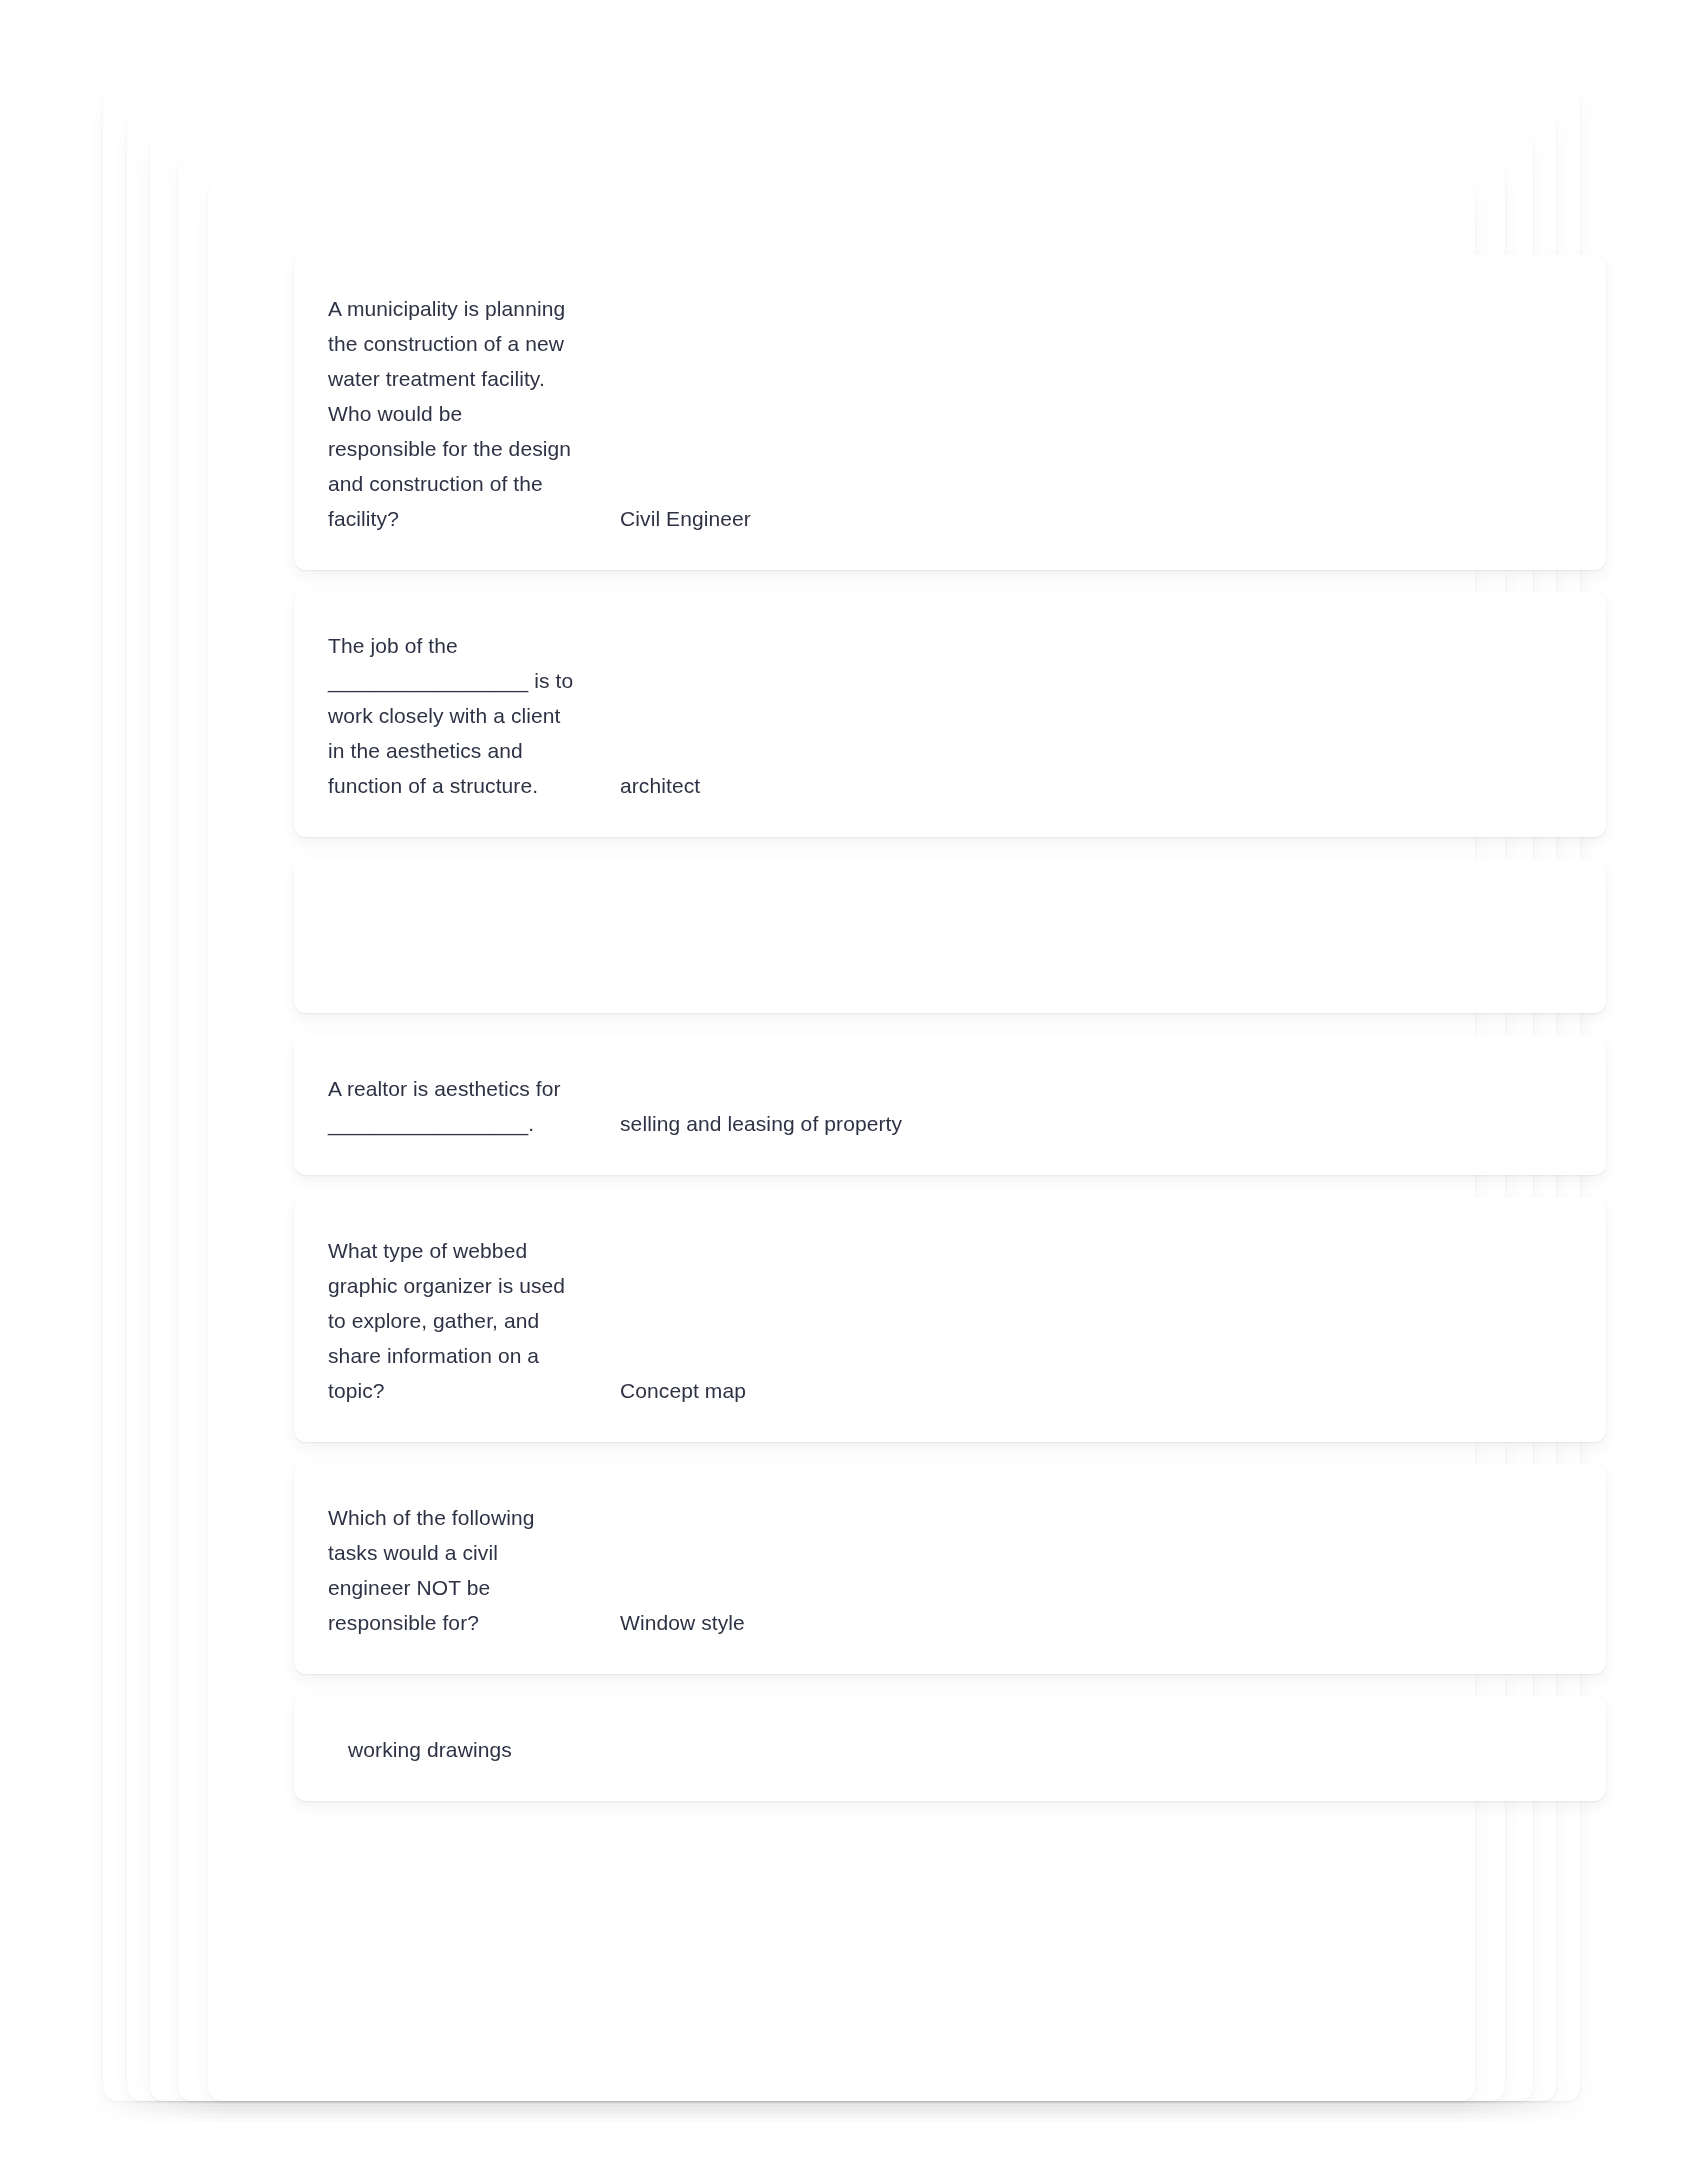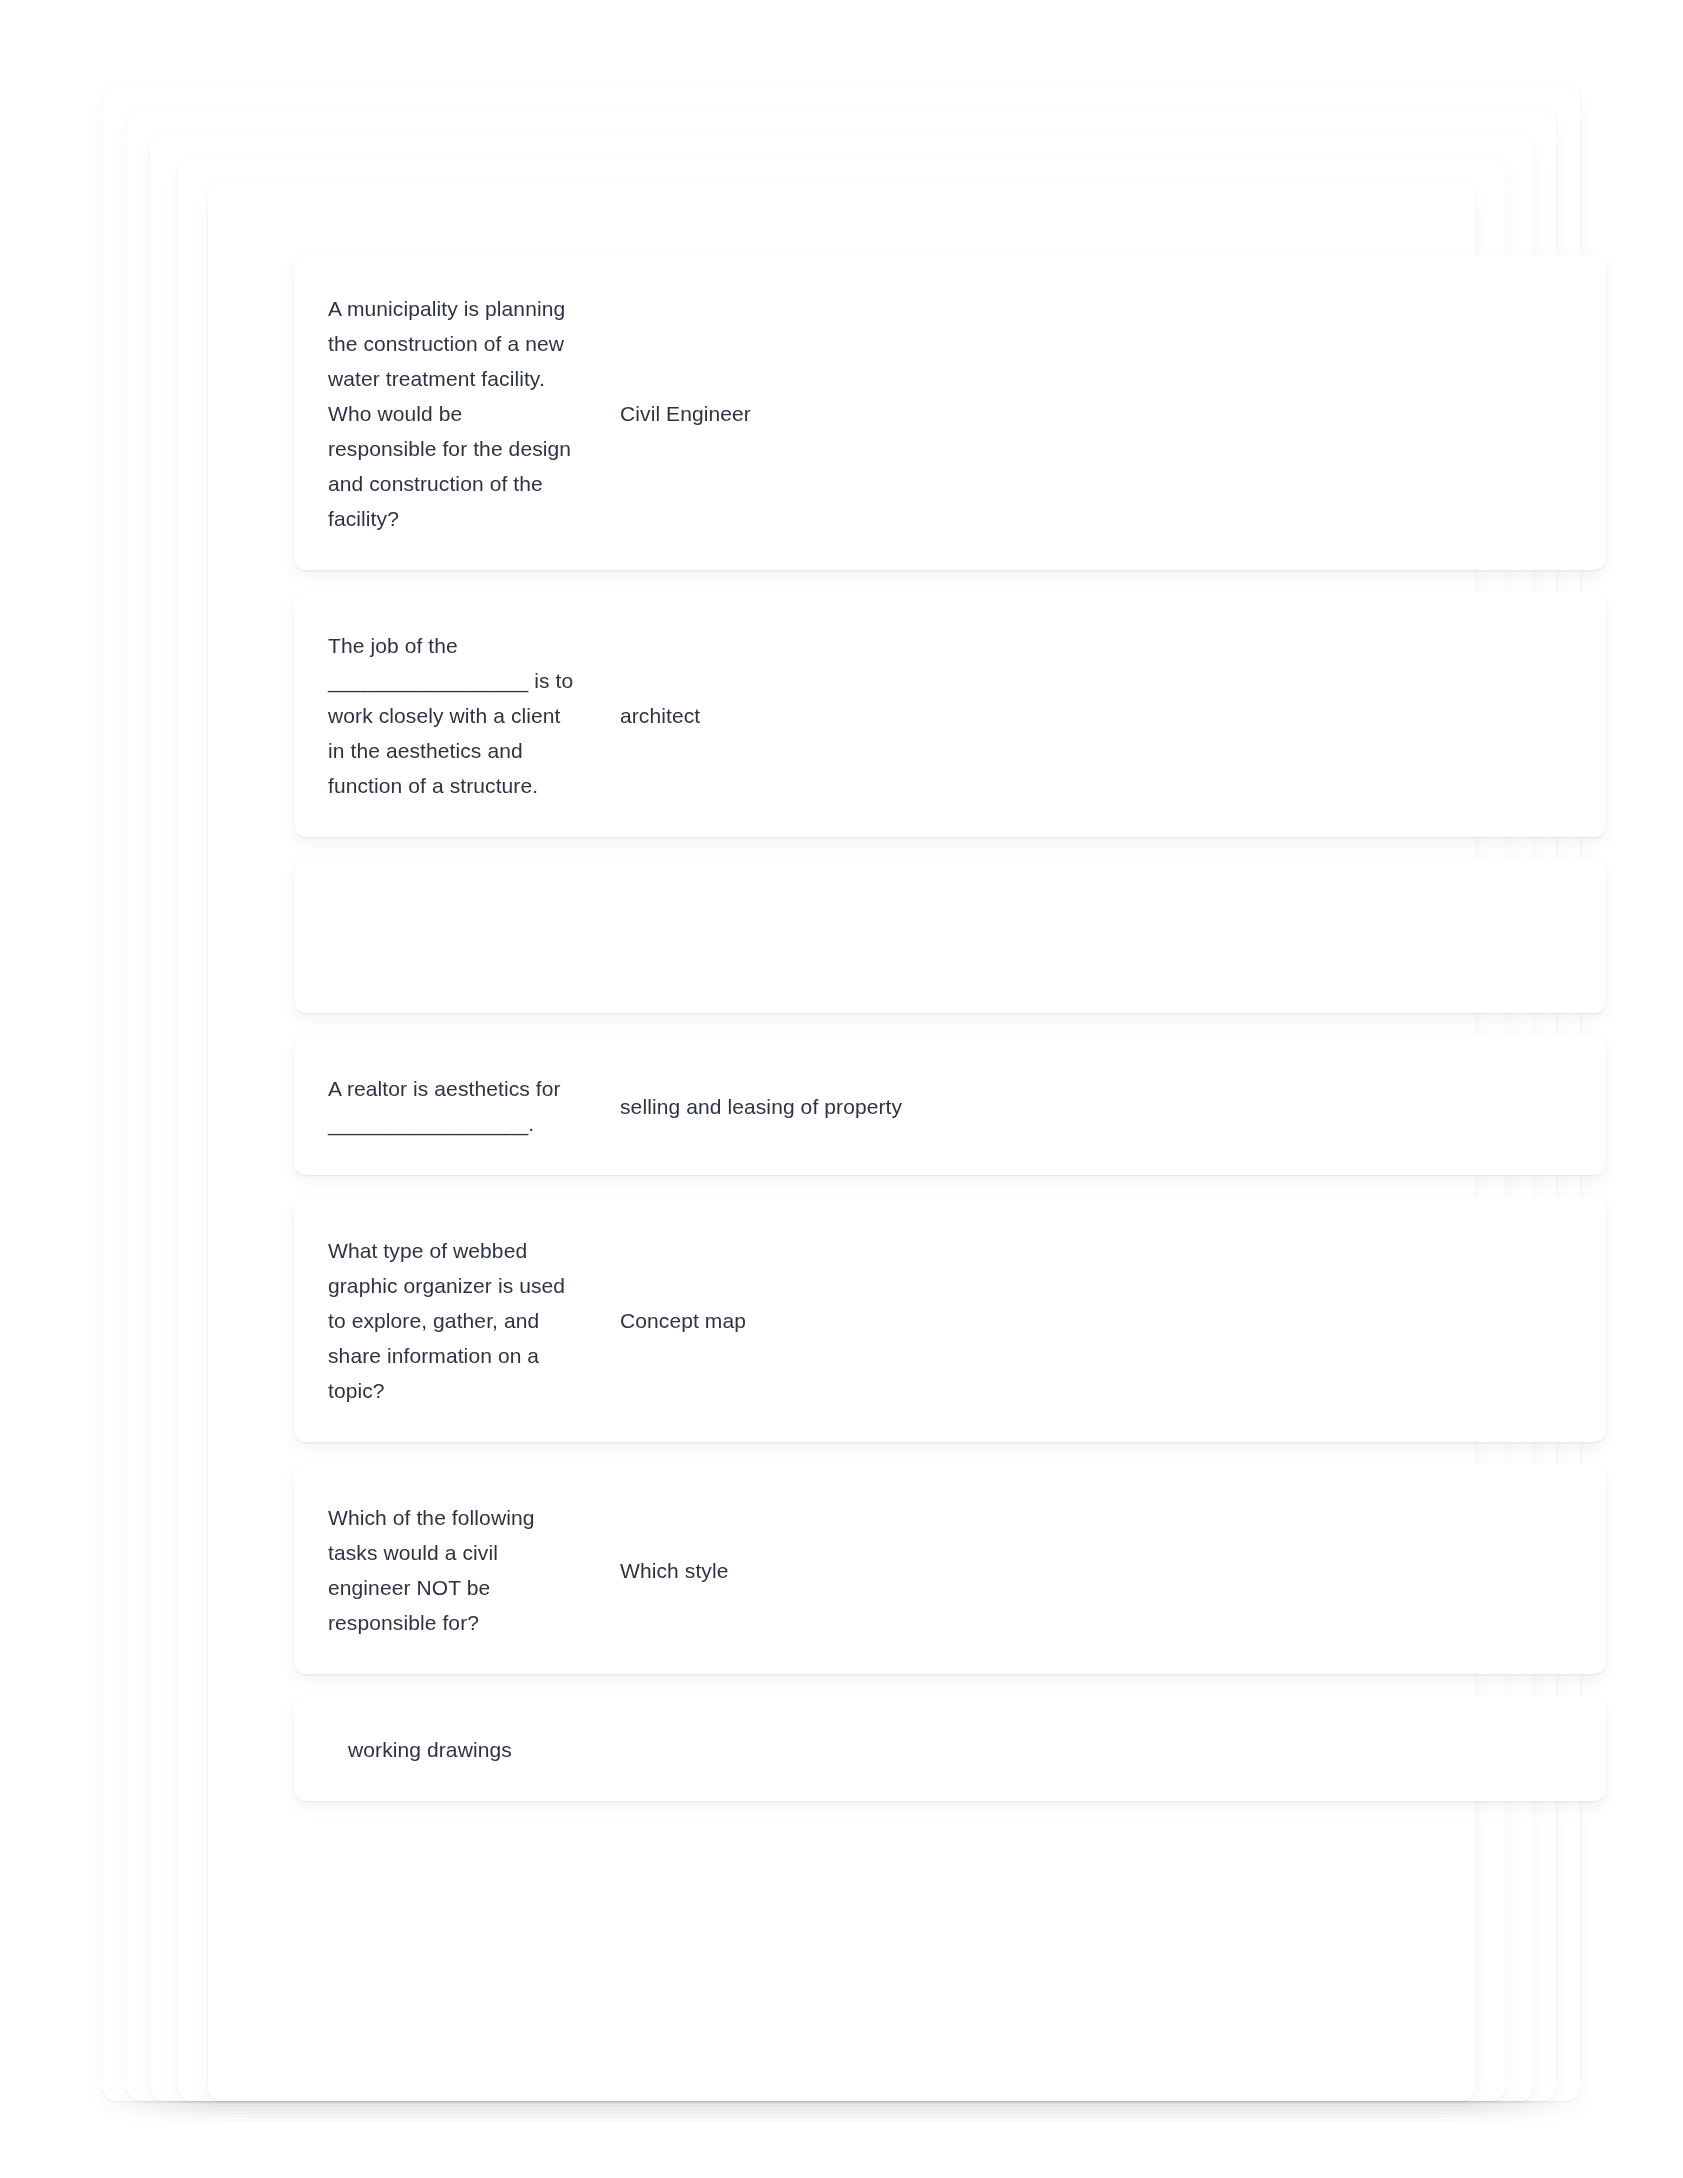--- a/index.html
+++ b/index.html
@@ -41,21 +41,21 @@
   .qa-card {
     position: relative;
     background: #ffffff;
     border-radius: 12px;
     box-shadow: 0 1px 2px rgba(17, 24, 39, 0.07),
                 0 6px 16px rgba(17, 24, 39, 0.05);
     margin-bottom: 22px;
     padding: 36px 34px 34px 34px;
     box-sizing: border-box;
     display: flex;
-    align-items: center;
+    align-items: flex-end;
   }
 
   .qa-question {
     width: 246px;
     flex: 0 0 246px;
     padding-right: 26px;
   }
   .qa-answer {
     flex: 1 1 auto;
     padding-left: 20px;
@@ -134,21 +134,21 @@
       <div class="qa-answer">
         <div class="qa-text">Concept map</div>
       </div>
     </div>
 
     <div class="qa-card">
       <div class="qa-question">
         <div class="qa-text">Which of the following tasks would a civil engineer NOT be responsible for?</div>
       </div>
       <div class="qa-answer">
-        <div class="qa-text">Which style</div>
+        <div class="qa-text">Window style</div>
       </div>
     </div>
 
     <div class="qa-card">
       <div class="qa-answer">
         <div class="qa-text">working drawings</div>
       </div>
     </div>
 
   </div>

